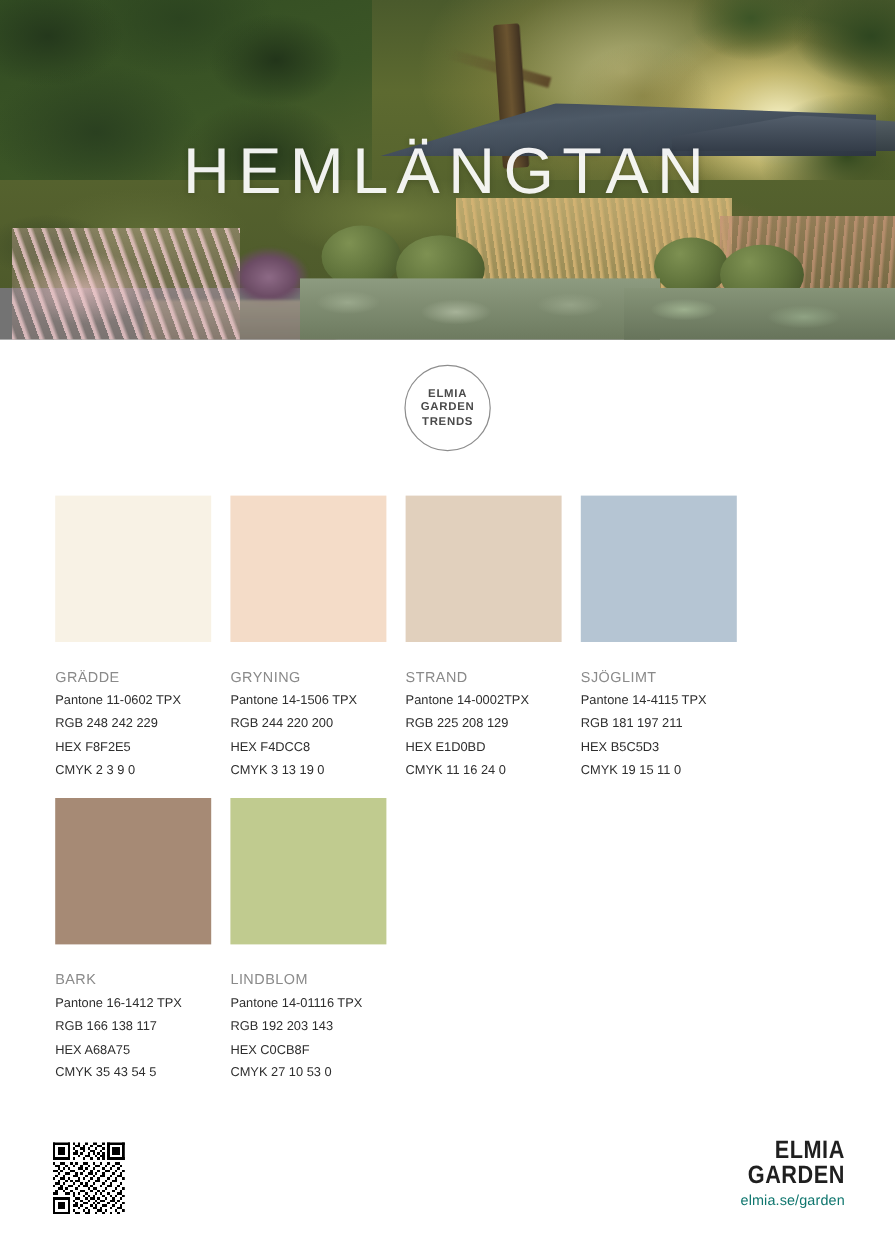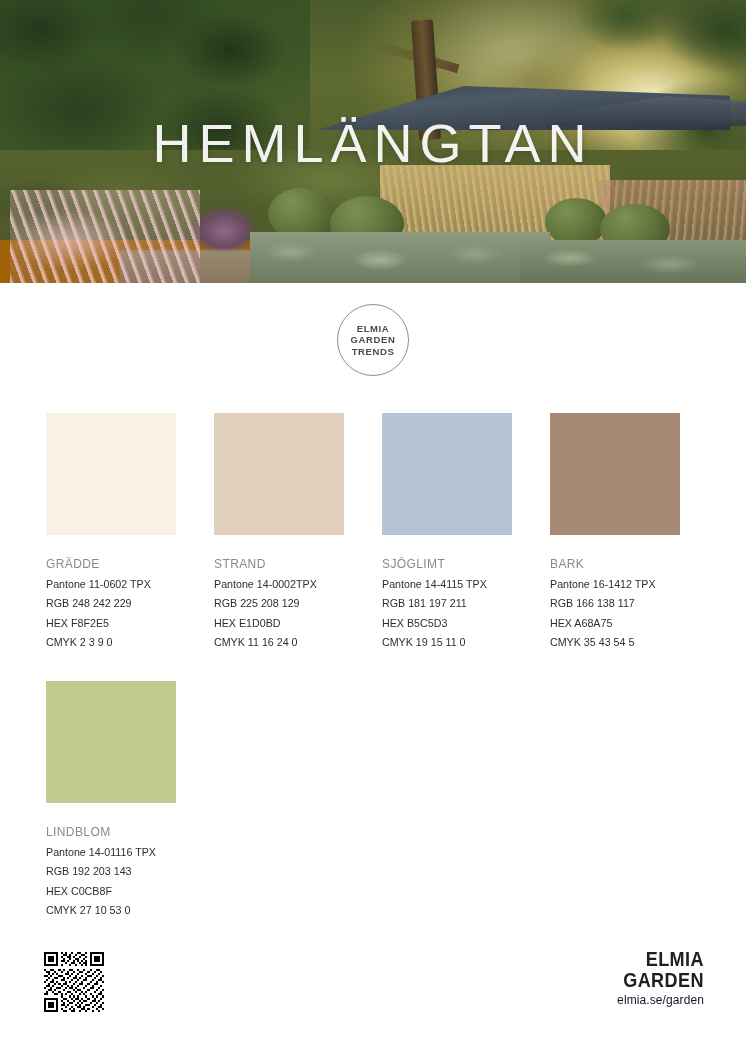--- a/index.html
+++ b/index.html
@@ -9,21 +9,21 @@
     font-family:"Liberation Sans", sans-serif;
     overflow:hidden;
     position:relative;
   }
 
   
   .hero {
     position:relative;
     width:746px; height:283px;
     overflow:hidden;
-    background:#a16207;
+    background:#737373;
   }
   .hero-photo { position:absolute; inset:0; }
 
   
   .ph-sky {
     position:absolute; left:0; top:0; width:746px; height:190px;
     background:
       radial-gradient(ellipse 150px 110px at 650px 100px, rgba(255,249,205,.95) 0%, rgba(255,231,150,.6) 35%, rgba(240,200,110,.18) 62%, rgba(0,0,0,0) 80%),
       radial-gradient(ellipse 220px 150px at 520px 60px, rgba(255,240,180,.55) 0%, rgba(210,180,95,.2) 50%, rgba(0,0,0,0) 78%),
       linear-gradient(180deg,#4a5a2c 0%,#5d6a30 40%,#53602c 100%);
@@ -179,20 +179,21 @@
   }
 
   
   .grid {
     position:absolute; left:46px; top:413px;
     width:656px;
     display:grid;
     grid-template-columns:repeat(4,130px);
     column-gap:38px;
     row-gap:32px;
+    gap:16px;
   }
   .cell { width:130px; }
   .chip { width:130px; height:122px; }
   .cname {
     margin-top:19px;
     font-size:17px;
     font-weight:300;
     color:#8a8a8a;
     letter-spacing:.4px;
     line-height:18px;
@@ -226,21 +227,21 @@
     position:absolute; right:42px; top:2px;
     text-align:right;
   }
   .logo-l1, .logo-l2 {
     font-size:21px; font-weight:700; color:#1f1f1f;
     letter-spacing:.5px; line-height:21px;
     transform:scaleX(.86); transform-origin:right center;
   }
   .logo-url {
     margin-top:3px;
-    font-size:12px; color:#0f172a; letter-spacing:.1px;
+    font-size:12px; color:#0f766e; letter-spacing:.1px;
   }
 </style>
 </head>
 <body>
 
 <div class="hero">
   <div class="hero-photo">
     <div class="ph-sky"></div>
     <div class="ph-canopy-l"></div>
     <div class="ph-canopy-r"></div>
@@ -278,20 +279,28 @@
   <div class="cell">
     <div class="chip" style="background:#F8F2E5;"></div>
     <div class="cname">Grädde</div>
     <div class="cinfo">Pantone 11-0602 TPX</div>
     <div class="cinfo">RGB 248 242 229</div>
     <div class="cinfo">HEX F8F2E5</div>
     <div class="cinfo">CMYK 2 3 9 0</div>
   </div>
 
 
+  <div class="cell">
+    <div class="chip" style="background:#F4DCC8;"></div>
+    <div class="cname">Gryning</div>
+    <div class="cinfo">Pantone 14-1506 TPX</div>
+    <div class="cinfo">RGB 244 220 200</div>
+    <div class="cinfo">HEX F4DCC8</div>
+    <div class="cinfo">CMYK 3 13 19 0</div>
+  </div>
 
   <div class="cell">
     <div class="chip" style="background:#E1D0BD;"></div>
     <div class="cname">Strand</div>
     <div class="cinfo">Pantone 14-0002TPX</div>
     <div class="cinfo">RGB 225 208 129</div>
     <div class="cinfo">HEX E1D0BD</div>
     <div class="cinfo">CMYK 11 16 24 0</div>
   </div>
 

